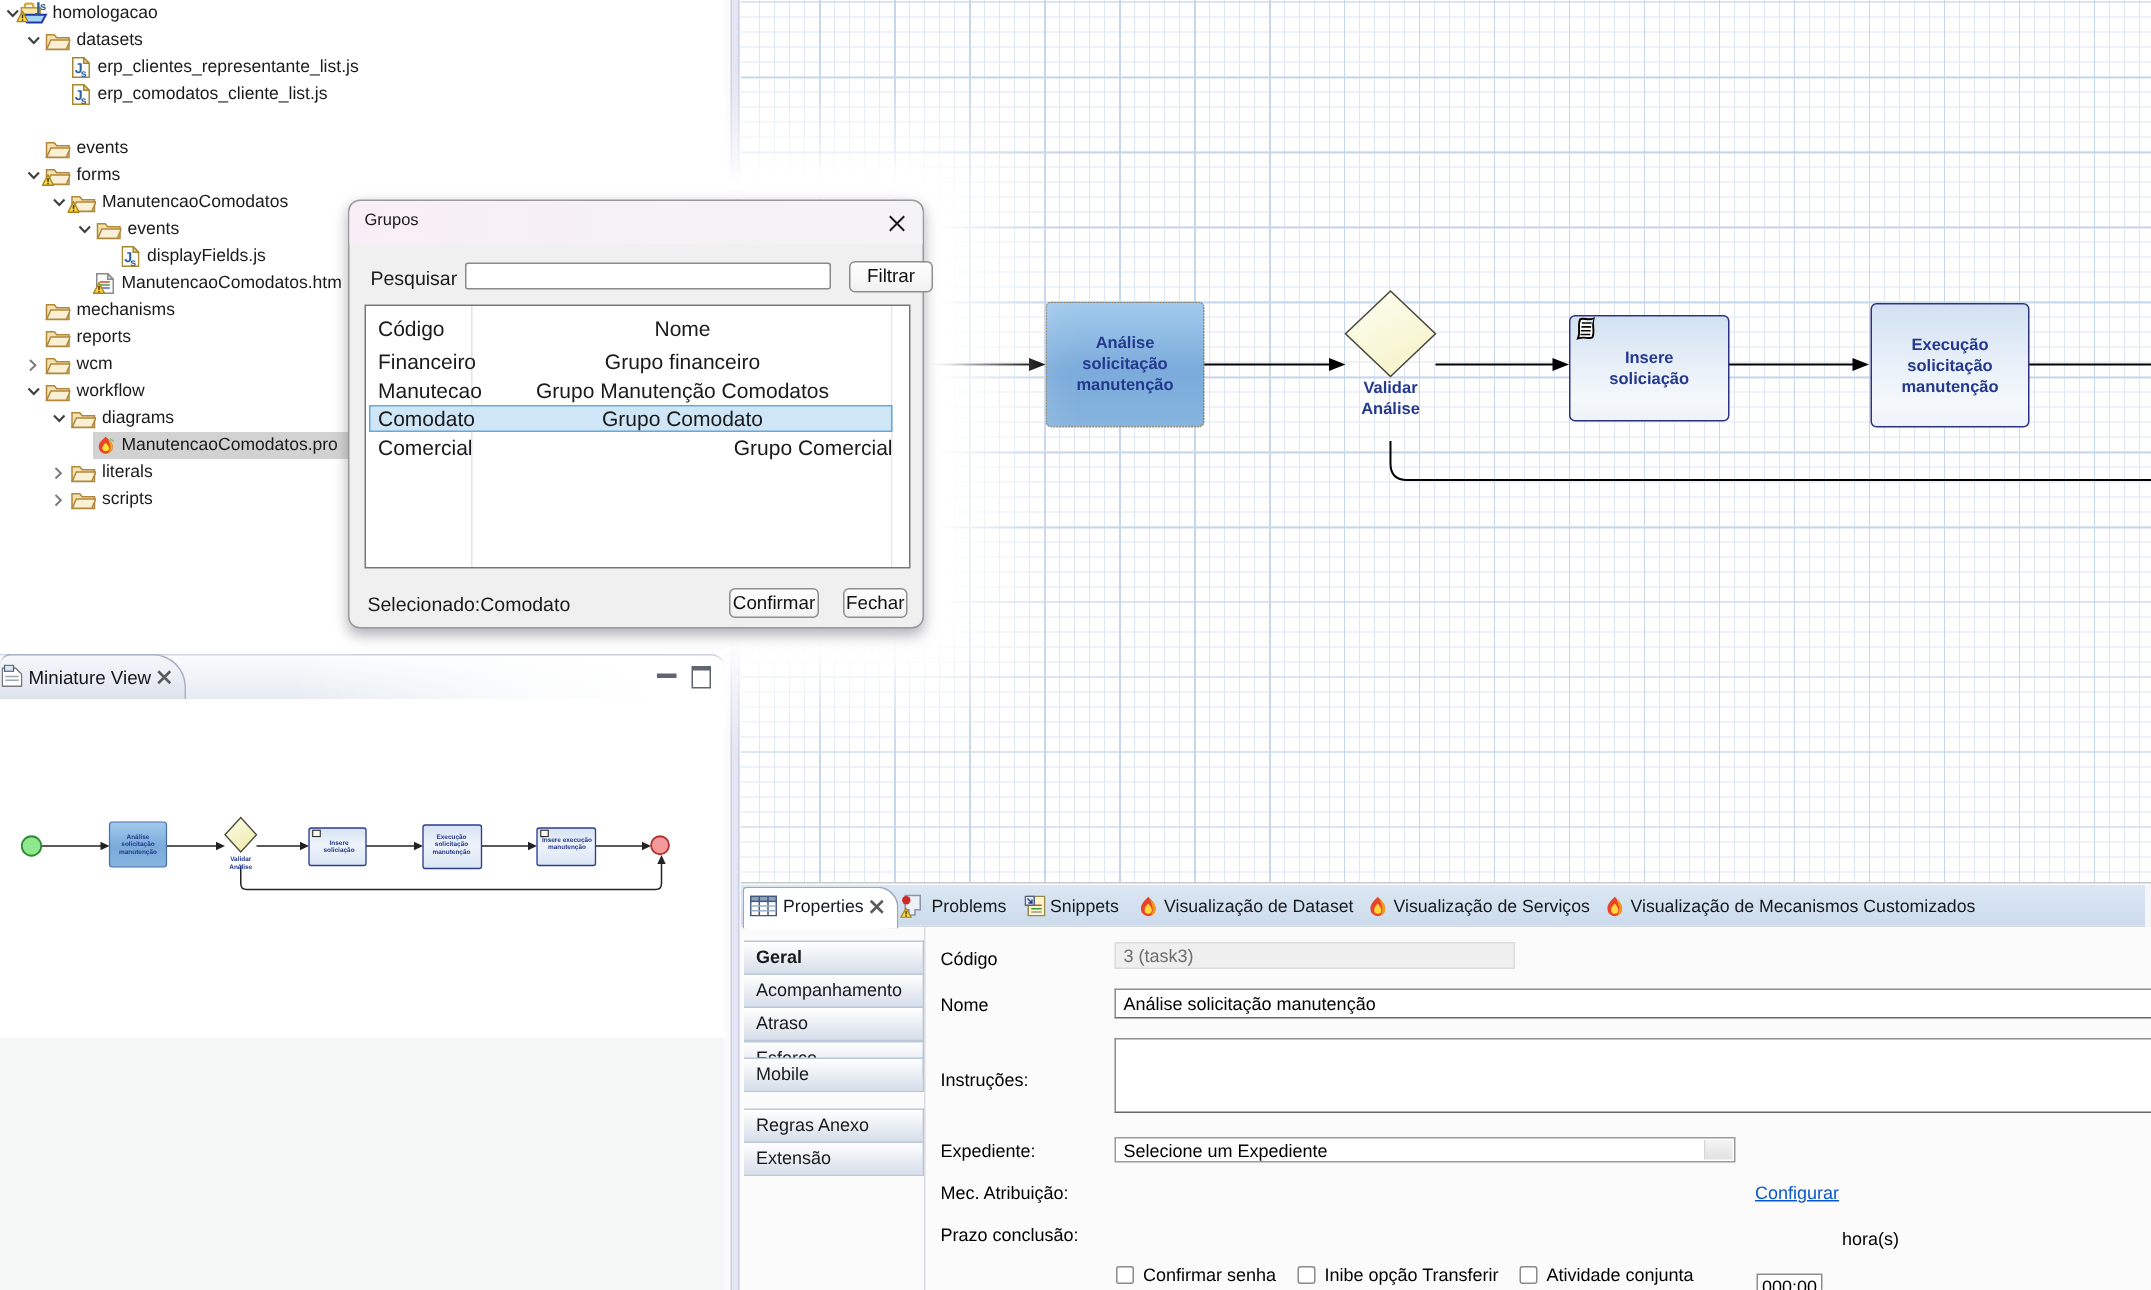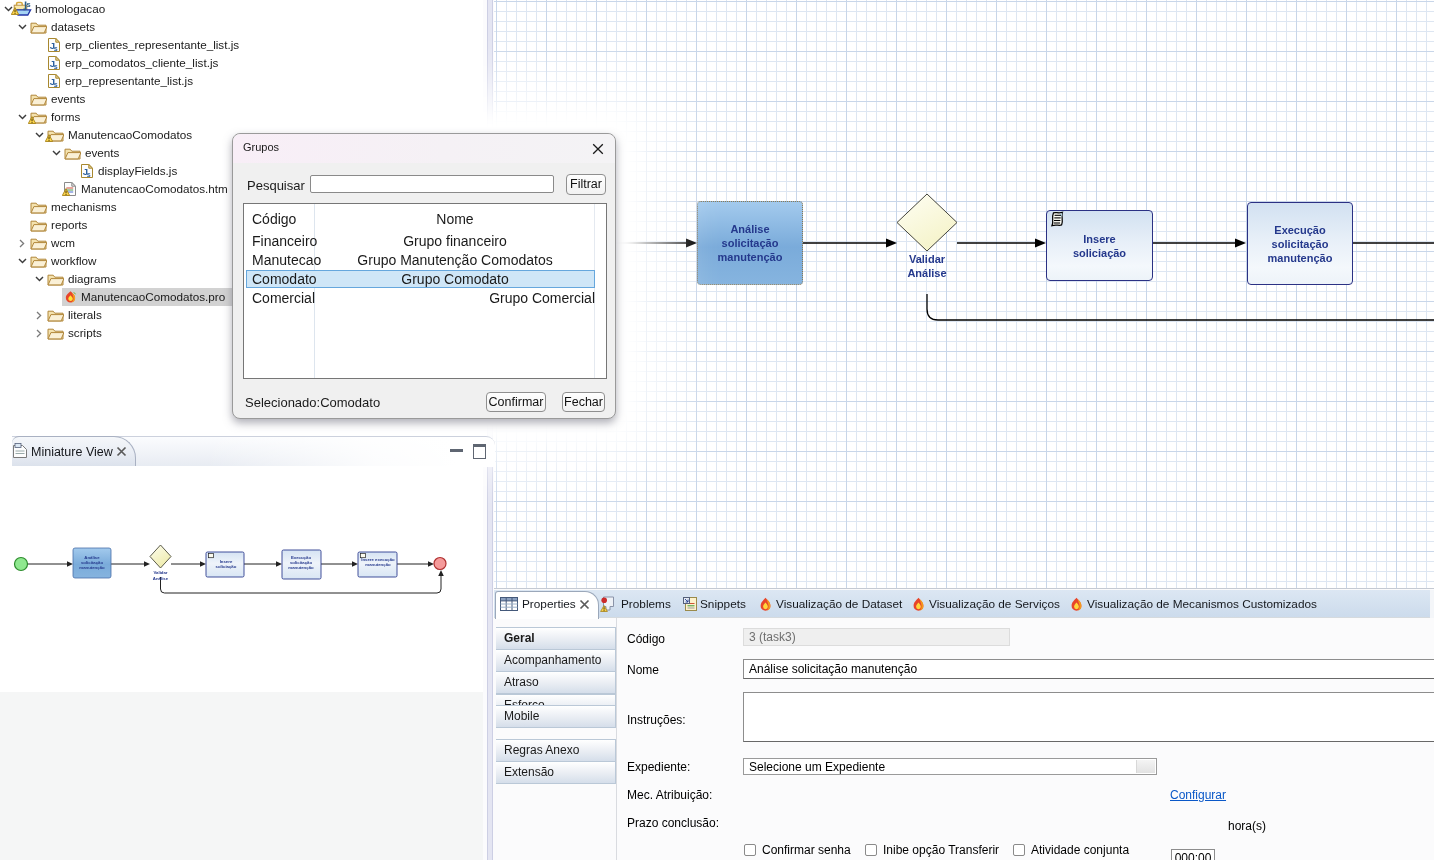--- a/index.html
+++ b/index.html
@@ -22,21 +22,21 @@
 #glow{position:absolute;left:0;top:103px;width:384px;height:286px;border-radius:8px;
  box-shadow:0 0 55px 45px rgba(255,255,255,0.97),0 0 18px 14px #fff;}
 
 #leftcol{left:0;top:0;width:483px;height:860px;background:#fff;z-index:10;}
 #band{left:483px;top:0;width:11px;height:860px;background:#fbfbfd;z-index:3;}
 #bandstripe{position:absolute;left:4px;top:0;width:4px;height:860px;background:#e4e5f2;border-left:1px solid #cdcfe4;border-right:1px solid #cdcfe4;}
 .trow{position:absolute;height:18px;line-height:18px;white-space:nowrap;font-size:11.7px;color:#1a1a1a;}
 .tic{position:absolute;top:2px;}
 .chv{position:absolute;top:6px;width:8px;height:6px;}
 
-#minihead{left:12px;top:436px;width:483px;height:30px;
+#minihead{left:0;top:436px;width:483px;height:30px;
  background-image:linear-gradient(to right,rgba(255,255,255,0) 40%,rgba(255,255,255,.85) 75%,#fff 92%),linear-gradient(to bottom,#fbfcfe,#e7ebf2);
  border-top:1px solid #ccd1dd;border-top-right-radius:9px;}
 #minitab{position:absolute;left:0;top:-1px;width:124px;height:30px;box-sizing:border-box;
  border:1px solid #a9b1c2;border-bottom:none;border-left:none;border-radius:7px 22px 0 0;
  background:linear-gradient(#f5f7fa 0%,#e9edf4 55%,#dce2ec 100%);}
 #minicontent{left:0;top:466px;width:483px;height:226px;background:#fff;}
 #minigray{left:0;top:692px;width:483px;height:168px;background:#f5f6f6;}
 
 #dialog{left:232px;top:133px;width:384px;height:286px;z-index:20;background:#f0f0f0;
  border:1px solid #9a9a9a;border-radius:8px;box-shadow:0 4px 9px rgba(95,95,112,0.5);font-size:13px;color:#1a1a1a;box-sizing:border-box;}
@@ -186,26 +186,20 @@
  <svg class="tic" style="left:48px;width:12px;height:14px">
         <use href="#s-js"></use>
       </svg>
  <span style="position:absolute;left:65px;">erp_clientes_representante_list.js</span>
     </div>
 <div class="trow" style="top:54px;left:0;width:483px;">
  <svg class="tic" style="left:48px;width:12px;height:14px">
         <use href="#s-js"></use>
       </svg>
  <span style="position:absolute;left:65px;">erp_comodatos_cliente_list.js</span>
-    </div>
-<div class="trow" style="top:72px;left:0;width:483px;">
- <svg class="tic" style="left:48px;width:12px;height:14px">
-        <use href="#s-js"></use>
-      </svg>
- <span style="position:absolute;left:65px;">erp_representante_list.js</span>
     </div>
 <div class="trow" style="top:90px;left:0;width:483px;">
  <svg class="tic" style="left:30px;width:17px;height:14px">
         <use href="#s-fold"></use>
       </svg>
  <span style="position:absolute;left:51px;">events</span>
     </div>
 <div class="trow" style="top:108px;left:0;width:483px;">
  <svg class="chv" style="left:18px;width:9px;height:6px">
         <use href="#s-chvd"></use>
@@ -478,21 +472,21 @@
 </div>
 <div class="a" id="dialog">
  <div id="dtitle">
       <span>Grupos</span>
     </div>
  <svg id="dclose" viewBox="0 0 18 18">
       <path d="M4.2 4.2 L13.8 13.8 M13.8 4.2 L4.2 13.8" stroke="#1a1a1a" stroke-width="1.3" fill="none"></path>
     </svg>
  <div style="position:absolute;left:14px;top:44px;font-size:13px;">Pesquisar</div>
  <div style="position:absolute;left:77px;top:41px;width:244px;height:18px;background:#fff;border:1px solid #8a8a8a;border-radius:2px;box-sizing:border-box;"></div>
- <div class="dbtn" style="left:333px;top:40px;width:40px;height:21px;line-height:19px;border-radius:4px;">Filtrar</div>
+ <div class="dbtn" style="left:333px;top:40px;width:56px;height:21px;line-height:19px;border-radius:4px;">Filtrar</div>
  <div id="dtable">
   <div style="position:absolute;left:70px;top:0;width:1px;height:174px;background:#dde5ee;"></div>
   <div style="position:absolute;left:350px;top:0;width:1px;height:174px;background:#e4e9f0;"></div>
   <div style="position:absolute;left:8px;top:7px;font-size:14px;">Código</div>
   <div style="position:absolute;left:71px;top:7px;width:280px;text-align:center;font-size:14px;">Nome</div>
   <div style="position:absolute;left:2px;top:66px;width:349px;height:18px;background:#cfe6f7;border:1px solid #66a7dd;box-sizing:border-box;"></div>
   <div style="position:absolute;left:8px;top:29px;font-size:14px;">Financeiro</div>
   <div style="position:absolute;left:71px;top:29px;width:280px;text-align:center;font-size:14px;">Grupo financeiro</div>
   <div style="position:absolute;left:8px;top:48px;font-size:14px;">Manutecao</div>
   <div style="position:absolute;left:71px;top:48px;width:280px;text-align:center;font-size:14px;">Grupo Manutenção Comodatos</div>

